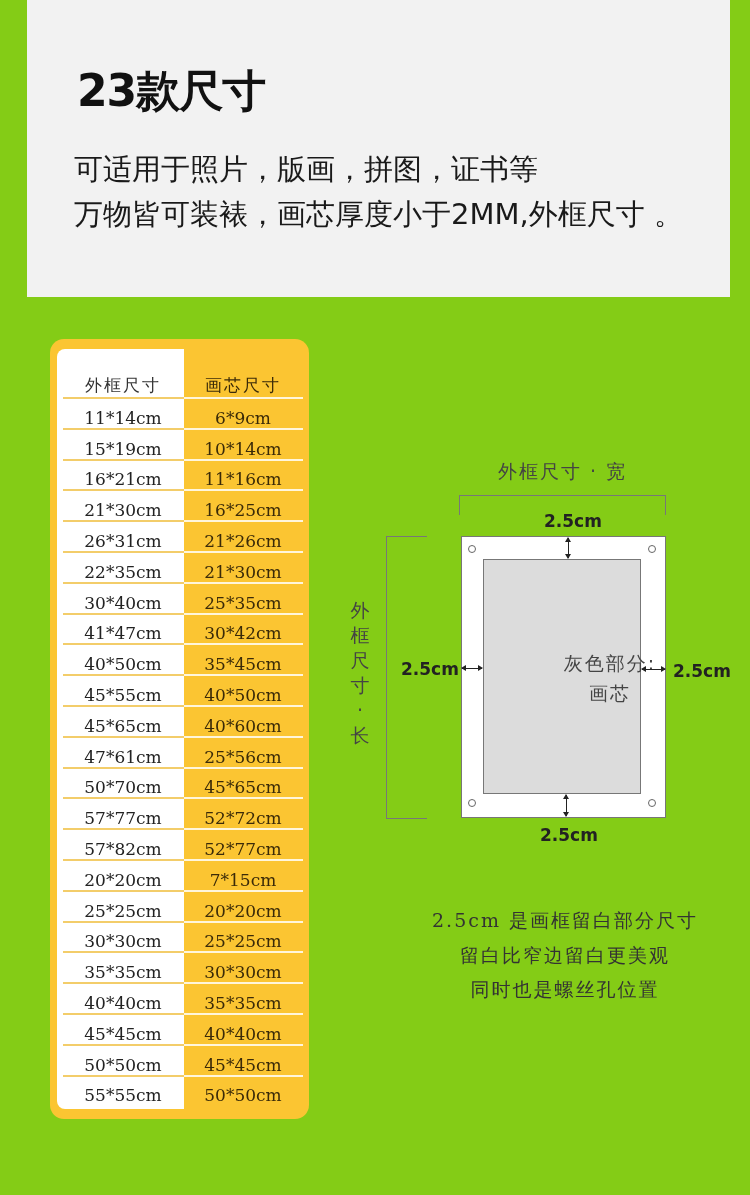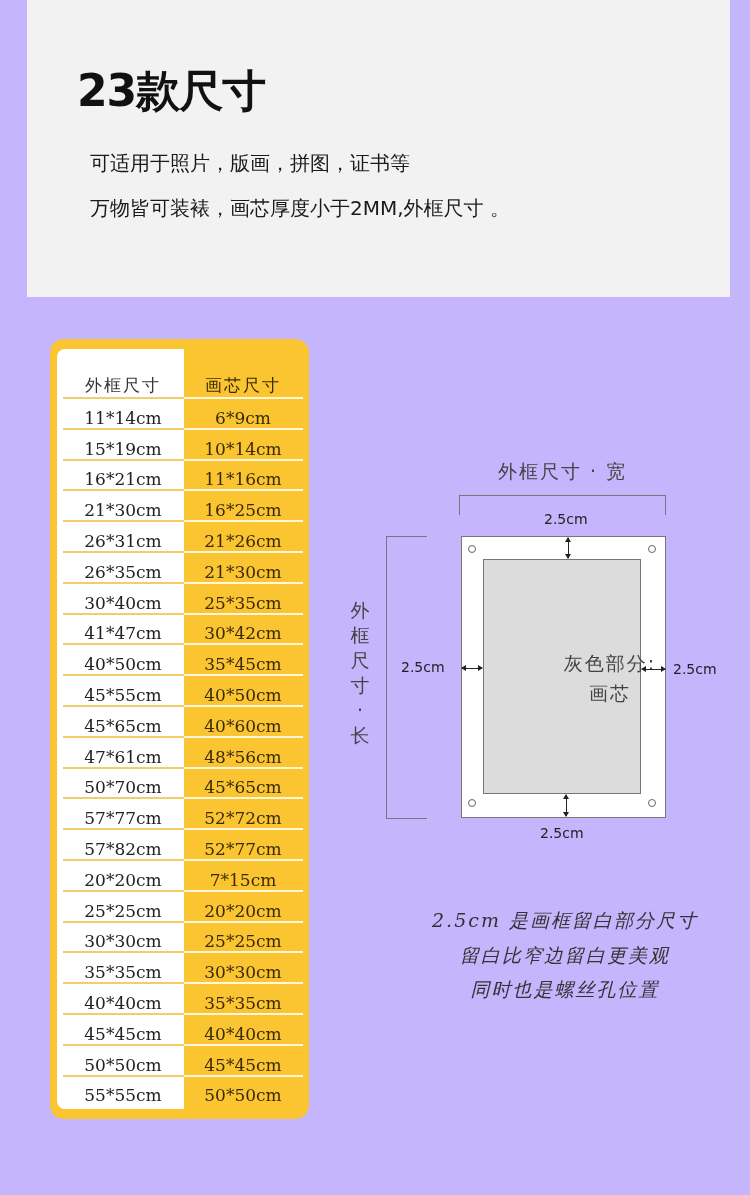--- a/index.html
+++ b/index.html
@@ -1,34 +1,34 @@
 <!DOCTYPE html>
 <html><head>
 <meta charset="utf-8">
 <style>
   * { box-sizing: border-box; margin: 0; padding: 0; }
   html, body {
     width: 750px; height: 1195px; background: #ffffff; overflow: hidden;
     font-family: "DejaVu Sans", sans-serif; color: #222;
   }
-  .page { position: relative; width: 750px; height: 1195px; background: #c4b5fd; }
+  .page { position: relative; width: 750px; height: 1195px; background: #84cc16; }
 
   
   .header-panel {
     position: absolute; left: 27px; top: 0; width: 703px; height: 297px;
     background: #f2f2f2;
   }
   .title {
     position: absolute; left: 50px; top: 62px;
     font-family: "DejaVu Sans", sans-serif; font-weight: bold;
     font-size: 44px; color: #111; letter-spacing: -1px;
   }
   .desc {
-    position: absolute; left: 47px; font-size: 20px; color: #1a1a1a;
-    font-family: "DejaVu Sans", sans-serif; white-space: nowrap; margin-left: 16px;
+    position: absolute; left: 47px; font-size: 29px; color: #1a1a1a;
+    font-family: "DejaVu Sans", sans-serif; white-space: nowrap;
   }
   .desc.l1 { top: 150px; }
   .desc.l2 { top: 195px; }
 
   
   .table-frame {
     position: absolute; left: 50px; top: 339px; width: 259px; height: 780px;
     background: #fbc532; border-radius: 14px;
   }
   .col-white {
@@ -81,21 +81,21 @@
   }
   .hole {
     position: absolute; width: 8px; height: 8px; border-radius: 50%;
     border: 1px solid #666; background: #fff;
   }
   .inner-text {
     position: absolute; left: 483px; top: 648px; width: 158px; text-align: center;
     font-size: 19px; color: #444; line-height: 30px; letter-spacing: 2px; margin-left: 48px;
   }
   .dim {
-    position: absolute; font-size: 14px; color: #222;
+    position: absolute; font-size: 17px; color: #222; font-weight: bold;
   }
   .varrow {
     position: absolute; width: 1px; background: #222;
   }
   .varrow::before, .varrow::after {
     content: ""; position: absolute; left: -3px; width: 0; height: 0;
     border-left: 3.5px solid transparent; border-right: 3.5px solid transparent;
   }
   .varrow::before { top: -1px; border-bottom: 5px solid #222; }
   .varrow::after { bottom: -1px; border-top: 5px solid #222; }
@@ -104,21 +104,21 @@
   }
   .harrow::before, .harrow::after {
     content: ""; position: absolute; top: -3px; width: 0; height: 0;
     border-top: 3.5px solid transparent; border-bottom: 3.5px solid transparent;
   }
   .harrow::before { left: -1px; border-right: 5px solid #222; }
   .harrow::after { right: -1px; border-left: 5px solid #222; }
 
   .note {
     position: absolute; left: 400px; width: 330px; text-align: center;
-    font-family: "DejaVu Serif", serif; font-size: 19px; color: #333; letter-spacing: 2px; font-style: italic;
+    font-family: "DejaVu Serif", serif; font-size: 19px; color: #333; letter-spacing: 2px;
   }
   .note.n1 { top: 908px; }
   .note.n2 { top: 943px; }
   .note.n3 { top: 977px; }
 </style>
 </head>
 <body>
 
 <div class="page">
 
@@ -149,21 +149,21 @@
       </div>
     <div class="trow">
         <div class="cell c1">21*30cm</div>
         <div class="cell c2">16*25cm</div>
       </div>
     <div class="trow">
         <div class="cell c1">26*31cm</div>
         <div class="cell c2">21*26cm</div>
       </div>
     <div class="trow">
-        <div class="cell c1">26*35cm</div>
+        <div class="cell c1">22*35cm</div>
         <div class="cell c2">21*30cm</div>
       </div>
     <div class="trow">
         <div class="cell c1">30*40cm</div>
         <div class="cell c2">25*35cm</div>
       </div>
     <div class="trow">
         <div class="cell c1">41*47cm</div>
         <div class="cell c2">30*42cm</div>
       </div>
@@ -174,21 +174,21 @@
     <div class="trow">
         <div class="cell c1">45*55cm</div>
         <div class="cell c2">40*50cm</div>
       </div>
     <div class="trow">
         <div class="cell c1">45*65cm</div>
         <div class="cell c2">40*60cm</div>
       </div>
     <div class="trow">
         <div class="cell c1">47*61cm</div>
-        <div class="cell c2">48*56cm</div>
+        <div class="cell c2">25*56cm</div>
       </div>
     <div class="trow">
         <div class="cell c1">50*70cm</div>
         <div class="cell c2">45*65cm</div>
       </div>
     <div class="trow">
         <div class="cell c1">57*77cm</div>
         <div class="cell c2">52*72cm</div>
       </div>
     <div class="trow">

